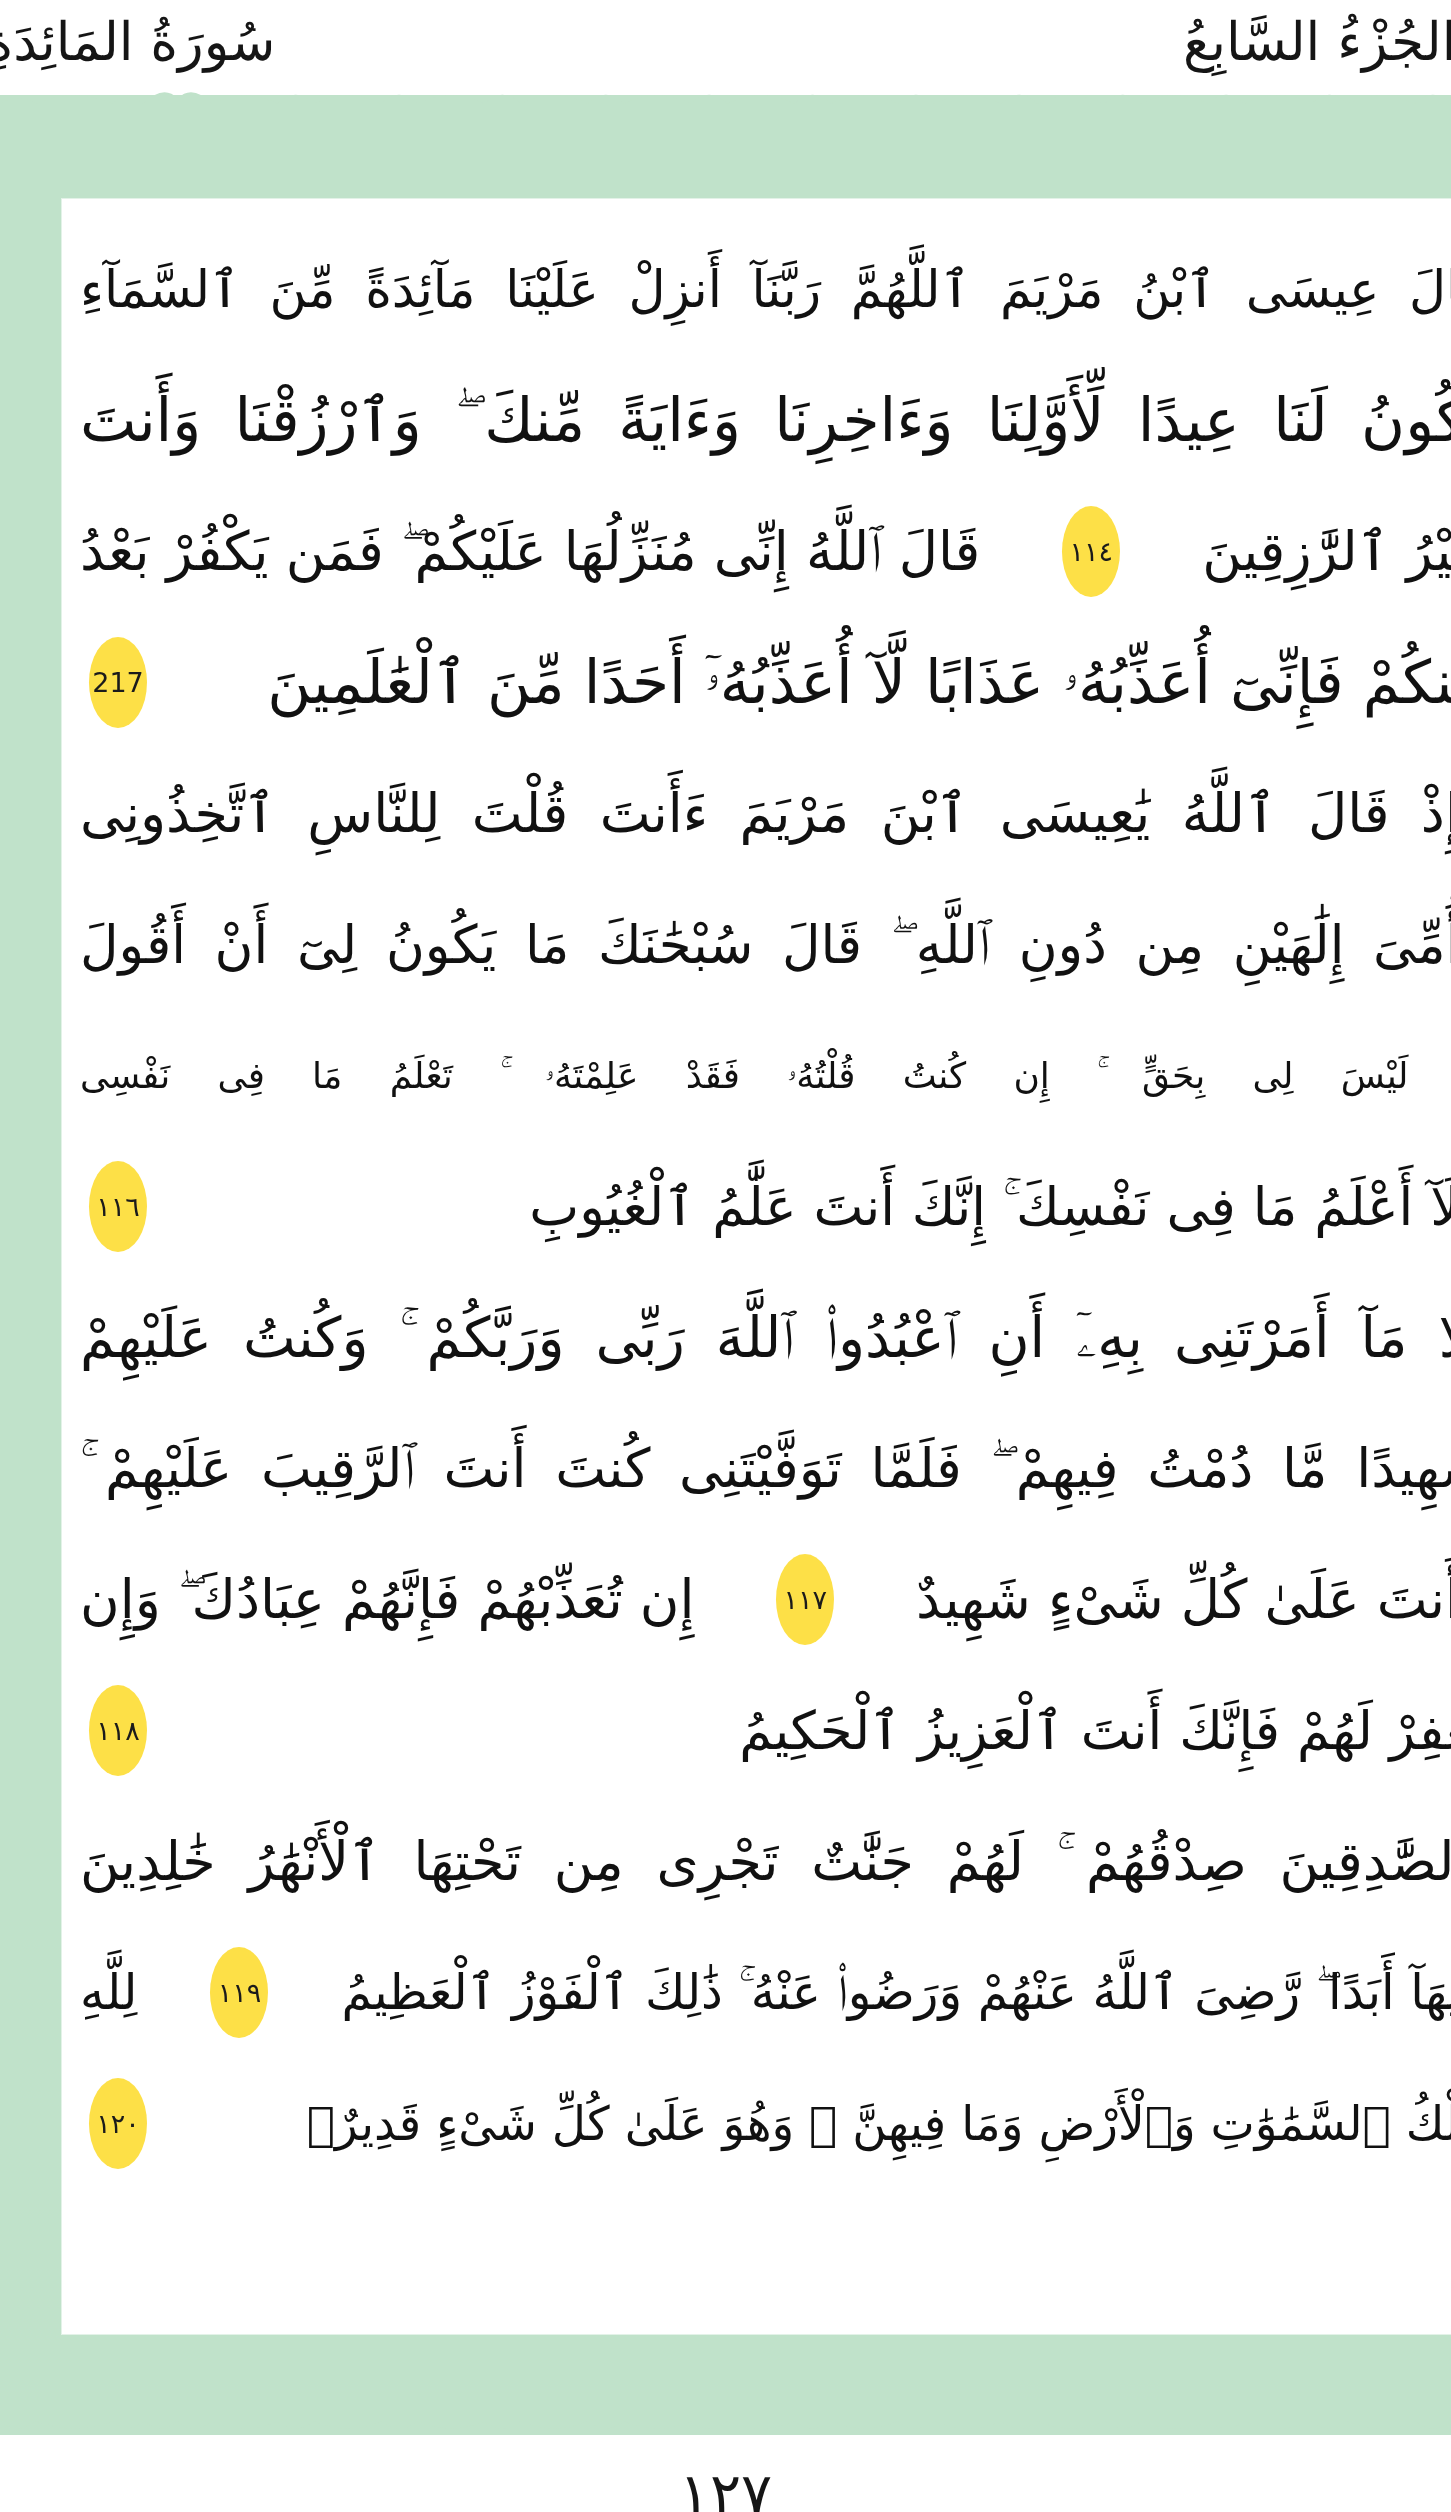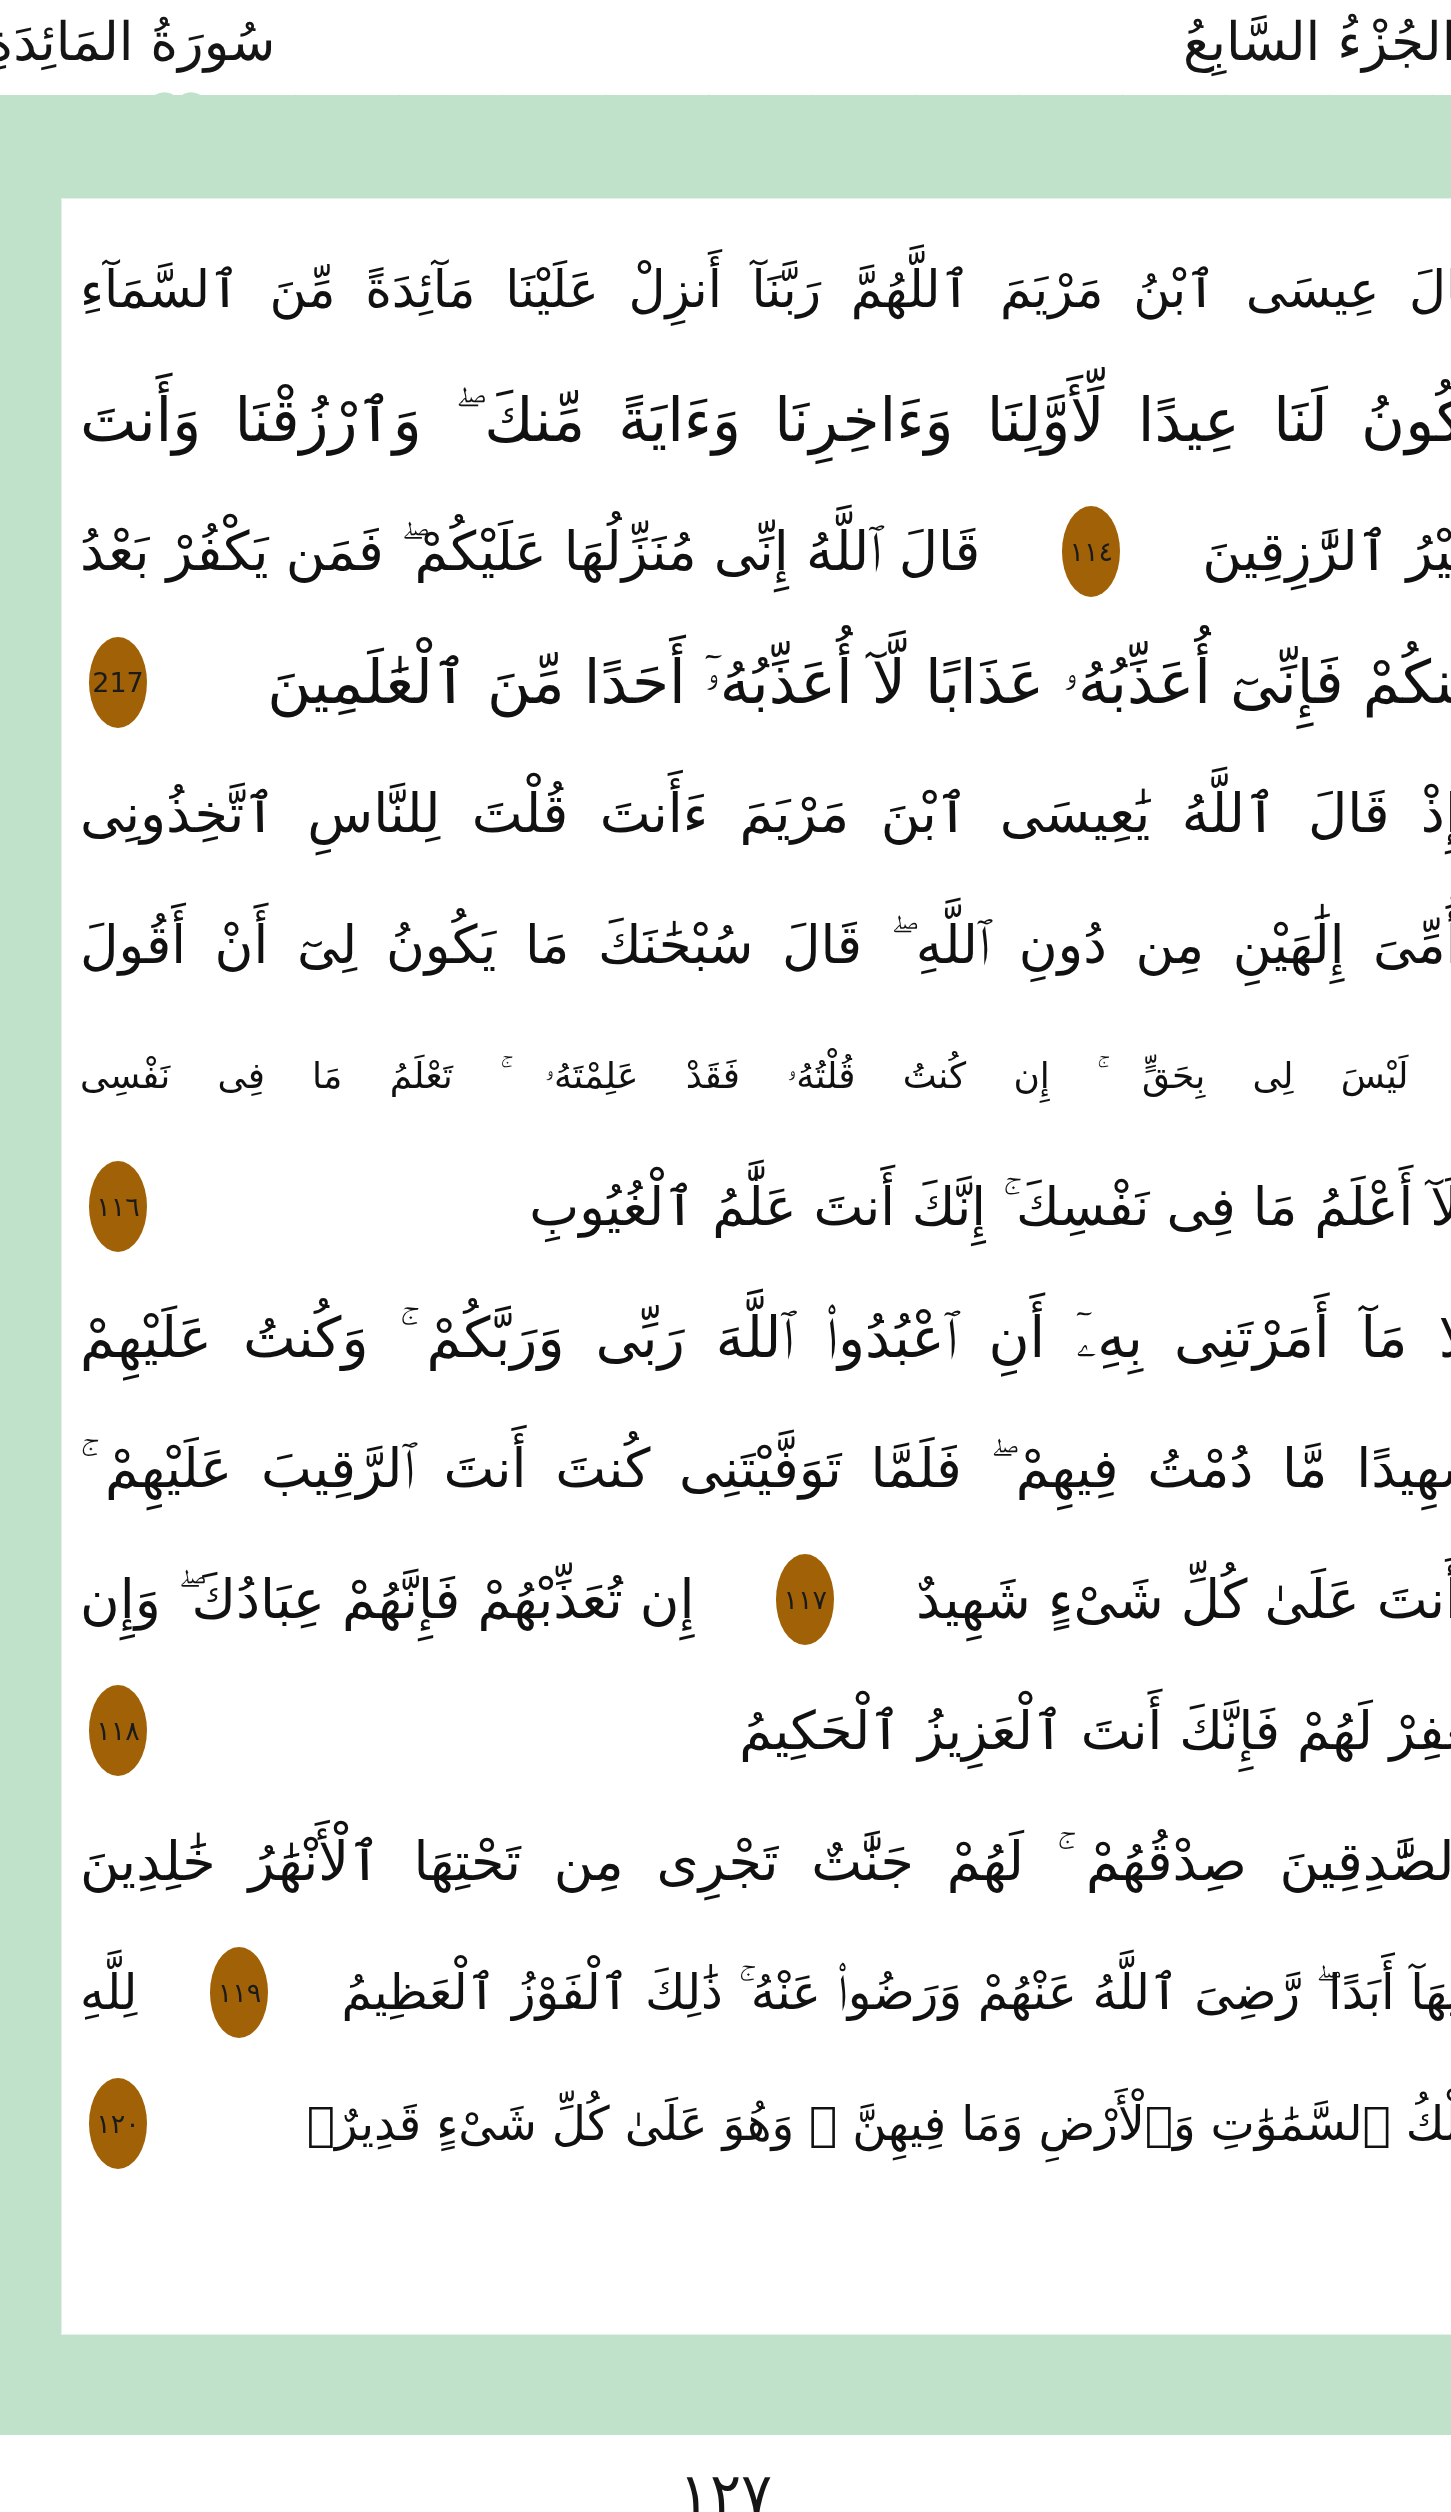--- a/index.html
+++ b/index.html
@@ -14,21 +14,21 @@
   .scallops.top { top: 91px; }
   .scallops.bottom { top: 2394px; }
   .panel { position: absolute; left: 61px; top: 198px; width: 1444px; height: 2137px; background: #ffffff;
            border: 0.9px solid #e3f2e8; box-sizing: border-box; }
   .lines { position: absolute; left: 18px; right: 18px; top: 25.4px; direction: rtl; }
   .line { height: 131px; display: flex; flex-direction: row; justify-content: space-between; align-items: center;
           font-family: "DejaVu Sans", sans-serif; font-size: 60px; line-height: 131px; white-space: nowrap; }
   .seg { flex: 0 1 auto; text-align: justify; text-align-last: justify; }
   .seg.grow { flex: 1 1 auto; }
   .marker { flex: 0 0 auto; width: 58px; height: 91px; margin: 0 9px; border-radius: 50% / 50%;
-            background: #a16207; display: flex; align-items: center; justify-content: center;
+            background: #fde047; display: flex; align-items: center; justify-content: center;
             font-size: 27px; color: #1b1b1b; font-family: "DejaVu Sans", sans-serif; line-height: 1; }
   .pagenum { position: absolute; left: 0; right: 0; top: 2467px; text-align: center; font-size: 58px;
              color: #151515; font-family: "DejaVu Serif", serif; line-height: 54px; }
 </style>
 </head>
 <body>
 
 <div class="hdr juz">الجُزْءُ السَّابِعُ</div>
 <div class="hdr surah">سُورَةُ المَائِدَةِ</div>
 

